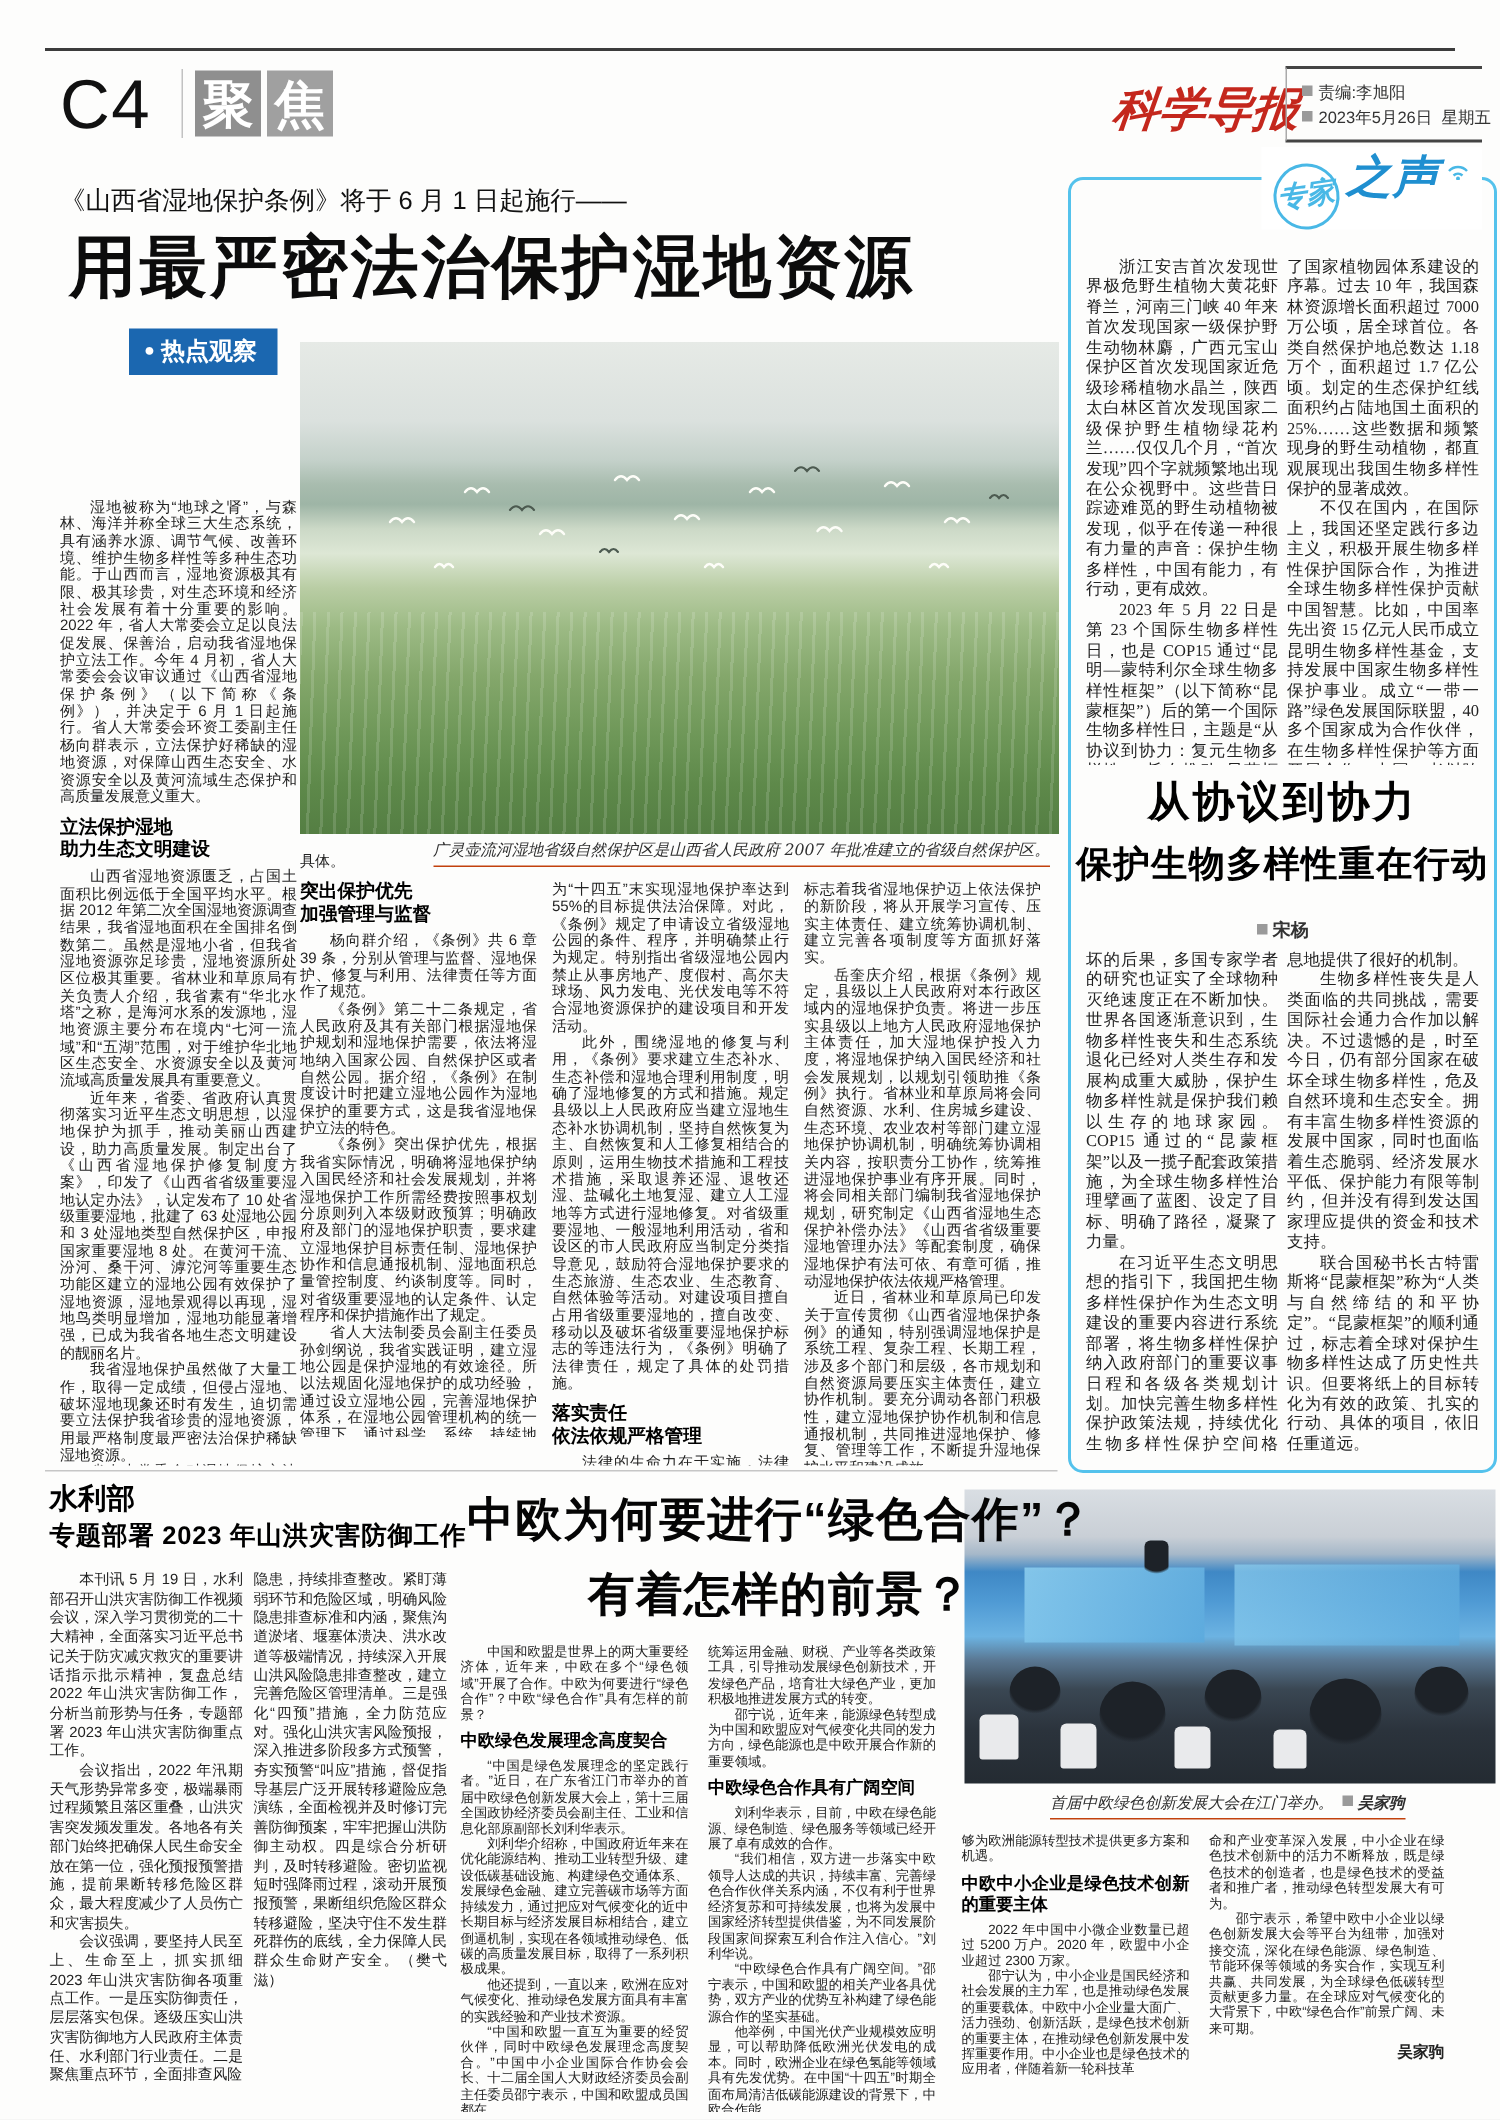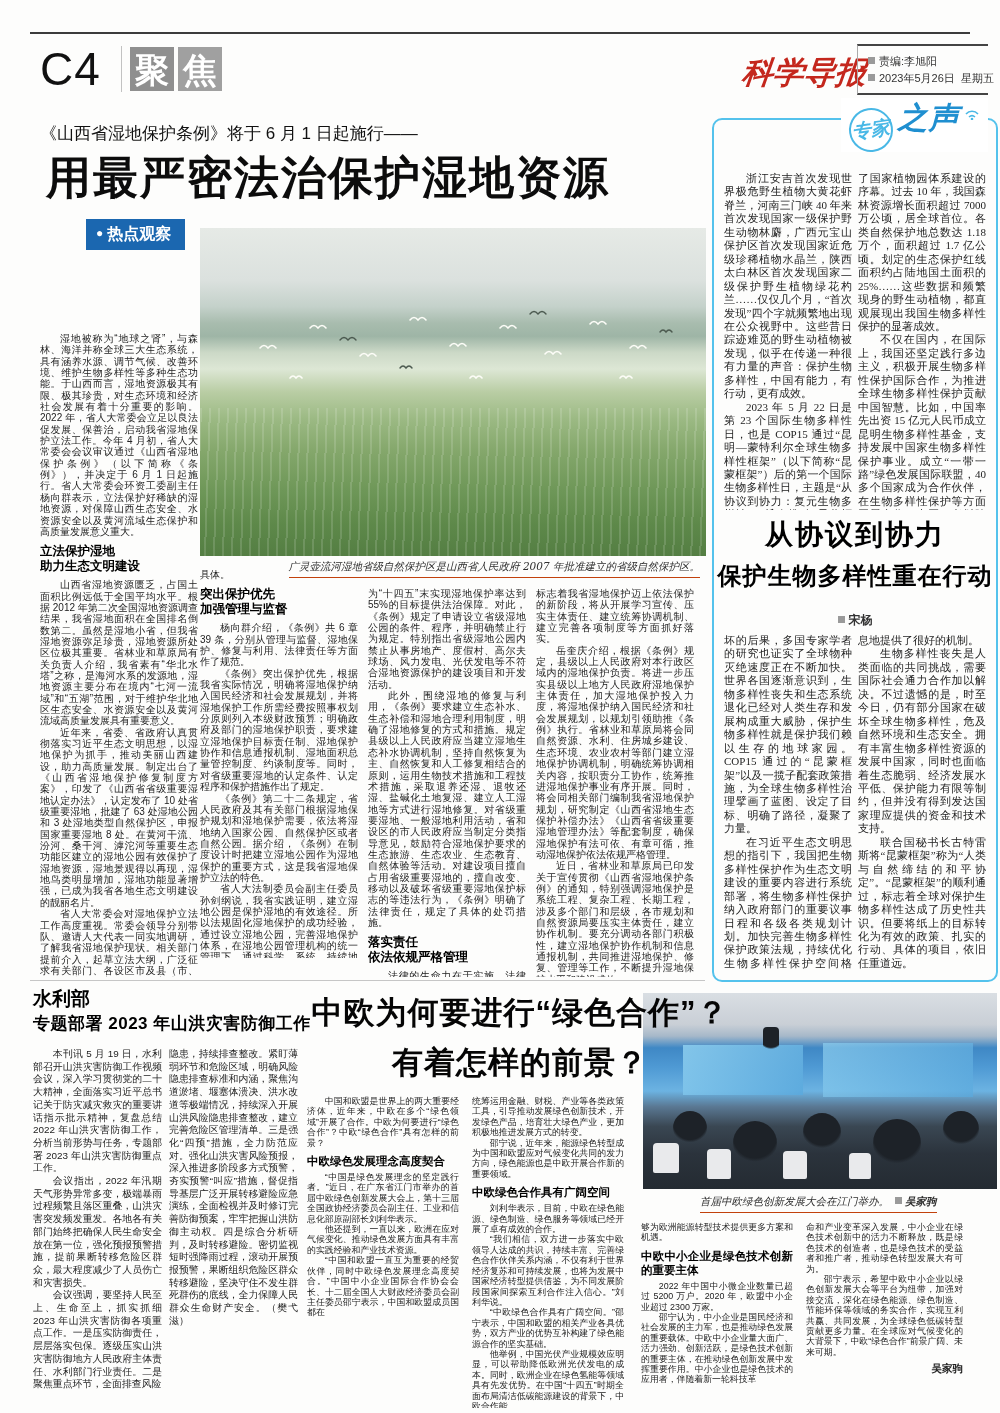--- a/index.html
+++ b/index.html
@@ -114,28 +114,29 @@
       </g>
     </svg>
   </div>
   <div class="abs caption" style="right:300px;top:560px;">广灵壶流河湿地省级自然保护区是山西省人民政府 2007 年批准建立的省级自然保护区。</div>
 
   <div class="abs col" style="left:40px;top:333px;width:158px;height:644px;">
       <p>湿地被称为“地球之肾”，与森林、海洋并称全球三大生态系统，具有涵养水源、调节气候、改善环境、维护生物多样性等多种生态功能。于山西而言，湿地资源极其有限、极其珍贵，对生态环境和经济社会发展有着十分重要的影响。2022 年，省人大常委会立足以良法促发展、保善治，启动我省湿地保护立法工作。今年 4 月初，省人大常委会会议审议通过《山西省湿地保护条例》（以下简称《条例》），并决定于 6 月 1 日起施行。省人大常委会环资工委副主任杨向群表示，立法保护好稀缺的湿地资源，对保障山西生态安全、水资源安全以及黄河流域生态保护和高质量发展意义重大。</p>
       <div class="ch">立法保护湿地<br>助力生态文明建设</div>
       <p>山西省湿地资源匮乏，占国土面积比例远低于全国平均水平。根据 2012 年第二次全国湿地资源调查结果，我省湿地面积在全国排名倒数第二。虽然是湿地小省，但我省湿地资源弥足珍贵，湿地资源所处区位极其重要。省林业和草原局有关负责人介绍，我省素有“华北水塔”之称，是海河水系的发源地，湿地资源主要分布在境内“七河一流域”和“五湖”范围，对于维护华北地区生态安全、水资源安全以及黄河流域高质量发展具有重要意义。</p>
       <p>近年来，省委、省政府认真贯彻落实习近平生态文明思想，以湿地保护为抓手，推动美丽山西建设，助力高质量发展。制定出台了《山西省湿地保护修复制度方案》，印发了《山西省省级重要湿地认定办法》，认定发布了 10 处省级重要湿地，批建了 63 处湿地公园和 3 处湿地类型自然保护区，申报国家重要湿地 8 处。在黄河干流、汾河、桑干河、滹沱河等重要生态功能区建立的湿地公园有效保护了湿地资源，湿地景观得以再现，湿地鸟类明显增加，湿地功能显著增强，已成为我省各地生态文明建设的靓丽名片。</p>
+      <p>我省湿地保护虽然做了大量工作，取得一定成绩，但侵占湿地、破坏湿地现象还时有发生，迫切需要立法保护我省珍贵的湿地资源，用最严格制度最严密法治保护稀缺湿地资源。</p>
       <p>省人大常委会对湿地保护立法工作高度重视。常委会领导分别带队、邀请人大代表一同实地调研，了解我省湿地保护现状。相关部门提前介入，起草立法大纲，广泛征求有关部门、各设区市及县（市、区）的意见，并组织召开立法论证会，听取专家学者及有关方面意见。今年 4 月初，省十四届人大常委会第二次会议审议通过《山西省湿地保护条例》。常委会组成人员在审议中普遍认为，经过前期反复修改论证，《条例》结构框架更加完整、内容更加全面</p>
     </div>
   <div class="abs col" style="left:200px;top:569px;width:158px;height:389px;">
       <p class="pc">具体。</p>
       <div class="ch">突出保护优先<br>加强管理与监督</div>
       <p>杨向群介绍，《条例》共 6 章 39 条，分别从管理与监督、湿地保护、修复与利用、法律责任等方面作了规范。</p>
+      <p>《条例》第二十二条规定，省人民政府及其有关部门根据湿地保护规划和湿地保护需要，依法将湿地纳入国家公园、自然保护区或者自然公园。据介绍，《条例》在制度设计时把建立湿地公园作为湿地保护的重要方式，这是我省湿地保护立法的特色。</p>
       <p>《条例》突出保护优先，根据我省实际情况，明确将湿地保护纳入国民经济和社会发展规划，并将湿地保护工作所需经费按照事权划分原则列入本级财政预算；明确政府及部门的湿地保护职责，要求建立湿地保护目标责任制、湿地保护协作和信息通报机制、湿地面积总量管控制度、约谈制度等。同时，对省级重要湿地的认定条件、认定程序和保护措施作出了规定。</p>
-      <p>《条例》第二十二条规定，省人民政府及其有关部门根据湿地保护规划和湿地保护需要，依法将湿地纳入国家公园、自然保护区或者自然公园。据介绍，《条例》在制度设计时把建立湿地公园作为湿地保护的重要方式，这是我省湿地保护立法的特色。</p>
       <p>省人大法制委员会副主任委员孙剑纲说，我省实践证明，建立湿地公园是保护湿地的有效途径。所以法规固化湿地保护的成功经验，通过设立湿地公园，完善湿地保护体系，在湿地公园管理机构的统一管理下，通过科学、系统、持续地修复、恢复湿地，确保稳定我省湿地总体保有量不减少，湿地生态功能不退化，</p>
     </div>
   <div class="abs col" style="left:368px;top:588px;width:158px;height:389px;">
       <p class="pc">为“十四五”末实现湿地保护率达到 55%的目标提供法治保障。对此，《条例》规定了申请设立省级湿地公园的条件、程序，并明确禁止行为规定。特别指出省级湿地公园内禁止从事房地产、度假村、高尔夫球场、风力发电、光伏发电等不符合湿地资源保护的建设项目和开发活动。</p>
       <p>此外，围绕湿地的修复与利用，《条例》要求建立生态补水、生态补偿和湿地合理利用制度，明确了湿地修复的方式和措施。规定县级以上人民政府应当建立湿地生态补水协调机制，坚持自然恢复为主、自然恢复和人工修复相结合的原则，运用生物技术措施和工程技术措施，采取退养还湿、退牧还湿、盐碱化土地复湿、建立人工湿地等方式进行湿地修复。对省级重要湿地、一般湿地利用活动，省和设区的市人民政府应当制定分类指导意见，鼓励符合湿地保护要求的生态旅游、生态农业、生态教育、自然体验等活动。对建设项目擅自占用省级重要湿地的，擅自改变、移动以及破坏省级重要湿地保护标志的等违法行为，《条例》明确了法律责任，规定了具体的处罚措施。</p>
       <div class="ch">落实责任<br>依法依规严格管理</div>
       <p>法律的生命力在于实施，法律的权威也在于实施。省林业和草原局党组成员、副局长岳奎庆表示，《条例》的出台，</p>
     </div>
   <div class="abs col" style="left:536px;top:588px;width:158px;height:389px;">
       <p class="pc">标志着我省湿地保护迈上依法保护的新阶段，将从开展学习宣传、压实主体责任、建立统筹协调机制、建立完善各项制度等方面抓好落实。</p>
@@ -210,20 +211,21 @@
     <div class="l1">中欧为何要进行“绿色合作”？</div>
     <div class="l2">有着怎样的前景？</div>
   </div>
   <div class="abs caption" style="left:700px;top:1195px;">
     <span>首届中欧绿色创新发展大会在江门举办。</span><span class="sq" style="margin:0 3px 0 6px;"></span><b>吴家驹</b>
   </div>
   <div class="abs eucol" style="left:307px;top:1096px;width:152px;height:312px;">
       <p>中国和欧盟是世界上的两大重要经济体，近年来，中欧在多个“绿色领域”开展了合作。中欧为何要进行“绿色合作”？中欧“绿色合作”具有怎样的前景？</p>
       <div class="ch">中欧绿色发展理念高度契合</div>
       <p>“中国是绿色发展理念的坚定践行者。”近日，在广东省江门市举办的首届中欧绿色创新发展大会上，第十三届全国政协经济委员会副主任、工业和信息化部原副部长刘利华表示。</p>
+      <p>刘利华介绍称，中国政府近年来在优化能源结构、推动工业转型升级、建设低碳基础设施、构建绿色交通体系、发展绿色金融、建立完善碳市场等方面持续发力，通过把应对气候变化的近中长期目标与经济发展目标相结合，建立倒逼机制，实现在各领域推动绿色、低碳的高质量发展目标，取得了一系列积极成果。</p>
       <p>他还提到，一直以来，欧洲在应对气候变化、推动绿色发展方面具有丰富的实践经验和产业技术资源。</p>
       <p>“中国和欧盟一直互为重要的经贸伙伴，同时中欧绿色发展理念高度契合。”中国中小企业国际合作协会会长、十二届全国人大财政经济委员会副主任委员邵宁表示，中国和欧盟成员国都在</p>
     </div>
   <div class="abs eucol" style="left:472px;top:1096px;width:152px;height:312px;">
       <p class="pc">统筹运用金融、财税、产业等各类政策工具，引导推动发展绿色创新技术，开发绿色产品，培育壮大绿色产业，更加积极地推进发展方式的转变。</p>
       <p>邵宁说，近年来，能源绿色转型成为中国和欧盟应对气候变化共同的发力方向，绿色能源也是中欧开展合作新的重要领域。</p>
       <div class="ch">中欧绿色合作具有广阔空间</div>
       <p>刘利华表示，目前，中欧在绿色能源、绿色制造、绿色服务等领域已经开展了卓有成效的合作。</p>
       <p>“我们相信，双方进一步落实中欧领导人达成的共识，持续丰富、完善绿色合作伙伴关系内涵，不仅有利于世界经济复苏和可持续发展，也将为发展中国家经济转型提供借鉴，为不同发展阶段国家间探索互利合作注入信心。”刘利华说。</p>
       <p>“中欧绿色合作具有广阔空间。”邵宁表示，中国和欧盟的相关产业各具优势，双方产业的优势互补构建了绿色能源合作的坚实基础。</p>

